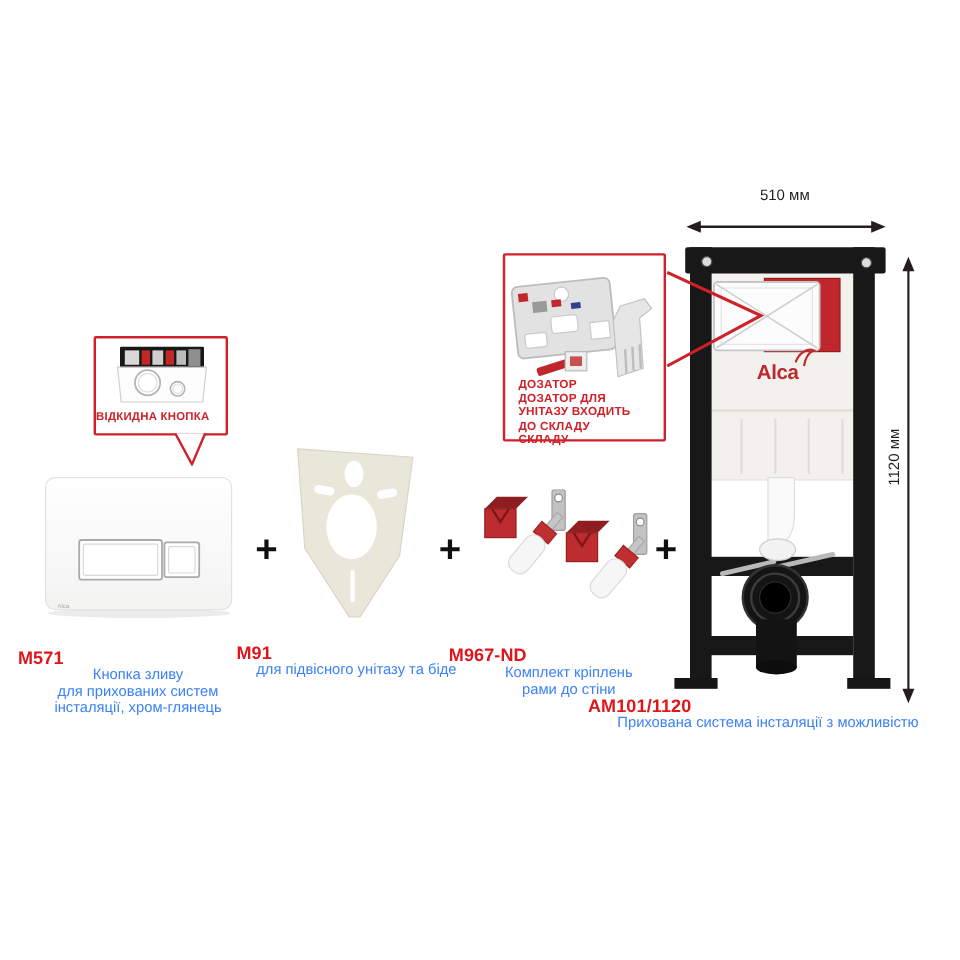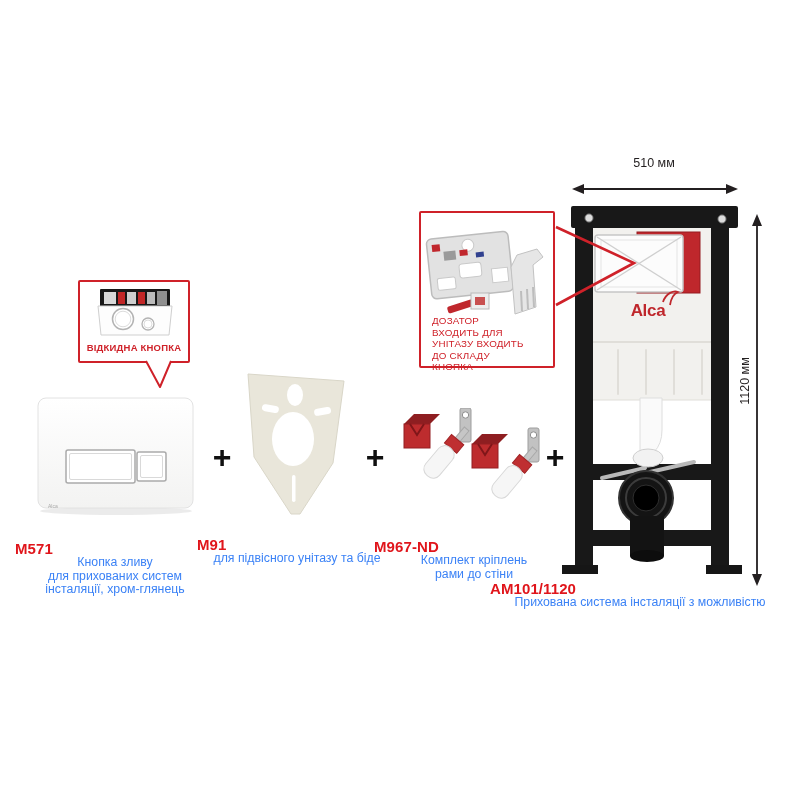--- a/index.html
+++ b/index.html
@@ -3,23 +3,23 @@
 <meta charset="utf-8">
 <style>
   html,body{margin:0;padding:0;background:#fff;}
   .stage{position:relative;width:800px;height:800px;background:#ffffff;overflow:hidden;
          font-family:"Liberation Sans", sans-serif;color:#231f20;}
   .abs{position:absolute;}
   .code{color:#e0151b;font-weight:700;font-size:15px;text-align:left;letter-spacing:.1px;}
   .desc{font-size:12.3px;line-height:13.6px;text-align:center;color:#3b82f6;}
   .plus{font-size:32px;font-weight:900;color:#101010;text-align:center;width:36px;height:36px;line-height:34px;}
   .callout{position:absolute;background:#fff;border:2px solid #cf2129;border-radius:2px;box-sizing:border-box;}
-  .callout-label{position:absolute;left:0;right:0;top:60px;text-align:center;color:#cf2129;
+  .callout-label{position:absolute;left:0;right:0;top:60px;color:#cf2129;
                  font-weight:700;font-size:9.5px;letter-spacing:.2px;}
-  .disp-text{position:absolute;left:11px;top:102px;color:#cf2129;font-weight:400;
+  .disp-text{position:absolute;left:11px;top:102px;color:#cf2129;font-weight:700;
              font-size:9.8px;line-height:11.6px;letter-spacing:.2px;}
   .dim{font-size:12.5px;color:#231f20;text-align:center;}
   .dim-v{transform:rotate(-90deg);transform-origin:center center;}
   .brand-logo{font-size:17px;font-weight:800;color:#bf272c;text-align:center;letter-spacing:-.3px;}
   .brand-mini{font-size:5px;color:#a9a9a9;}
   .overlay{pointer-events:none;}
 </style>
 </head>
 <body>
 
@@ -137,24 +137,24 @@
       </g>
       <g>
         <path d="M96,34 L116,28 L122,36 L112,44 L115,86 L94,93 L90,46 Z" fill="#e6e6e6" stroke="#c2c2c2"></path>
         <line x1="100" y1="70" x2="101" y2="90" stroke="#bdbdbd" stroke-width="2"></line>
         <line x1="106" y1="68" x2="107" y2="88" stroke="#bdbdbd" stroke-width="2"></line>
         <line x1="112" y1="66" x2="113" y2="86" stroke="#bdbdbd" stroke-width="2"></line>
       </g>
     </svg>
     <div class="disp-text">
       <div>ДОЗАТОР</div>
-      <div>ВХОДИТЬ ДЛЯ</div>
+      <div>ДОЗАТОР ДЛЯ</div>
       <div>УНІТАЗУ ВХОДИТЬ</div>
       <div>ДО СКЛАДУ</div>
-      <div>КНОПКА</div>
+      <div>СКЛАДУ</div>
     </div>
   </div>
 
   <svg class="abs" style="left:556px;top:198px;" width="200" height="385" viewBox="0 0 200 385">
 
     <rect x="29" y="28" width="139" height="174" rx="4" fill="#f2f1ee" stroke="#e0ded9"></rect>
     <line x1="35" y1="144" x2="161" y2="144" stroke="#e0ded9" stroke-width="2"></line>
     <g stroke="#e0ded9" stroke-width="2" stroke-linecap="round">
       <line x1="62" y1="152" x2="62" y2="196"></line>
         <line x1="90" y1="152" x2="90" y2="196"></line>

